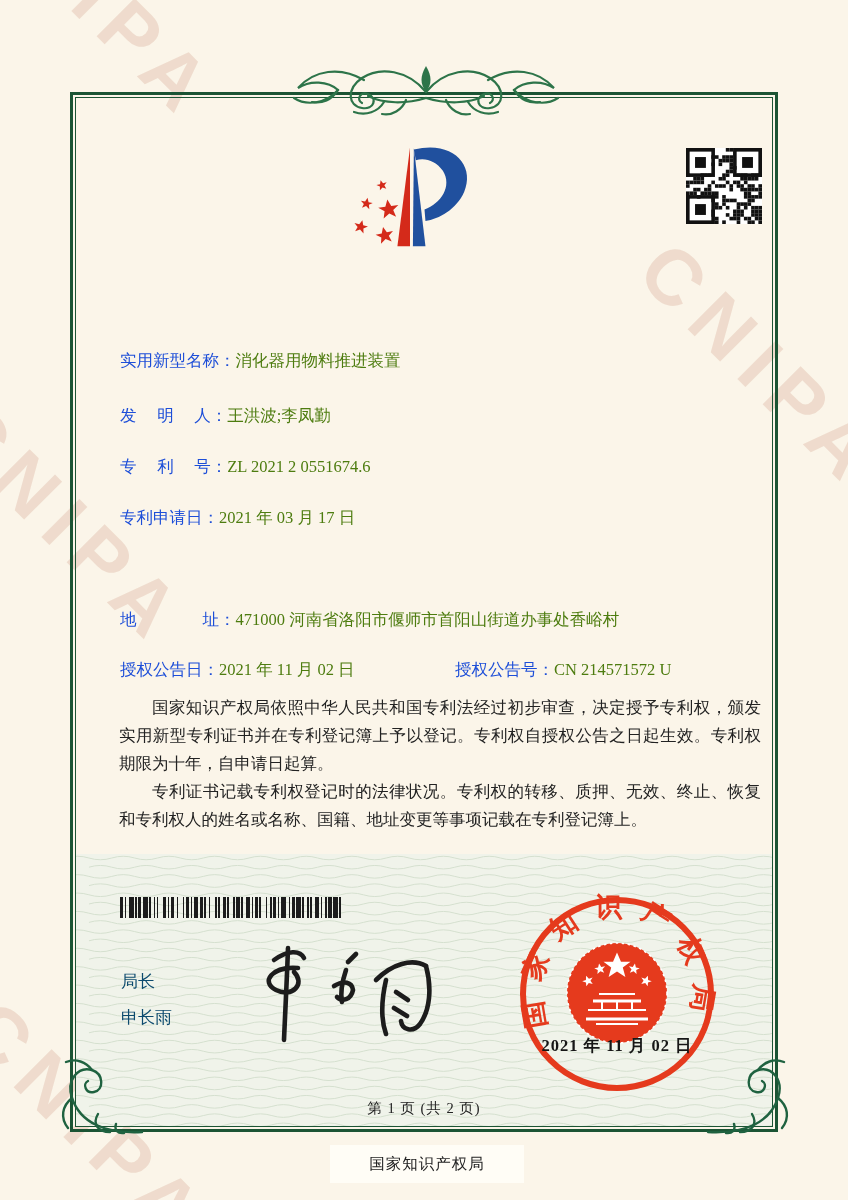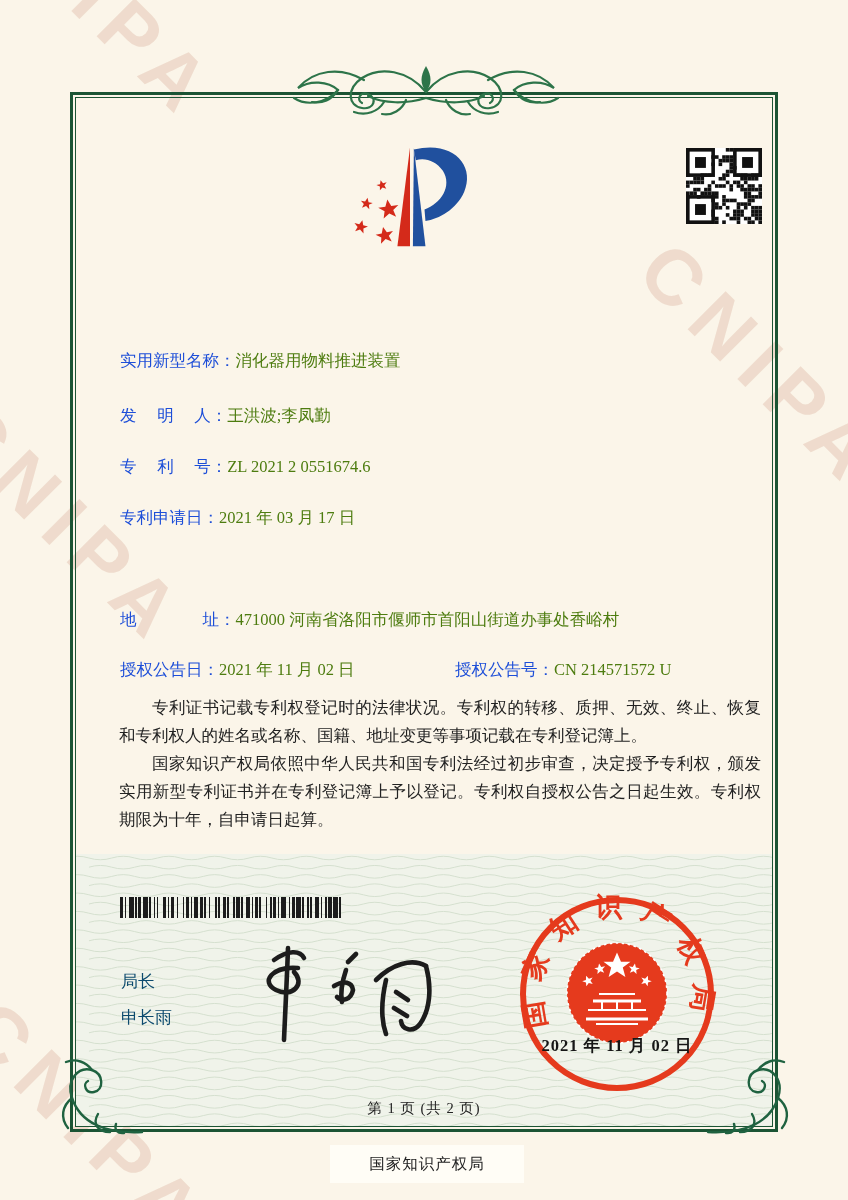--- a/index.html
+++ b/index.html
@@ -333,22 +333,22 @@
     <span class="lab">地　　　　址：</span><span class="val">471000 河南省洛阳市偃师市首阳山街道办事处香峪村</span>
   </div>
   <div class="field-row" style="top:659px;width:642px;">
     <span class="lab">授权公告日：</span><span class="val">2021 年 11 月 02 日</span>
     <span class="pair2">
       <span class="lab">授权公告号：</span><span class="val">CN 214571572 U</span>
     </span>
   </div>
 
   <div class="paras">
+    <p>国家知识产权局依照中华人民共和国专利法经过初步审查，决定授予专利权，颁发实用新型专利证书并在专利登记簿上予以登记。专利权自授权公告之日起生效。专利权期限为十年，自申请日起算。</p>
     <p>专利证书记载专利权登记时的法律状况。专利权的转移、质押、无效、终止、恢复和专利权人的姓名或名称、国籍、地址变更等事项记载在专利登记簿上。</p>
-    <p>国家知识产权局依照中华人民共和国专利法经过初步审查，决定授予专利权，颁发实用新型专利证书并在专利登记簿上予以登记。专利权自授权公告之日起生效。专利权期限为十年，自申请日起算。</p>
   </div>
 
   <div class="barcode" id="barcode">
       <div style="width: 3.1px; background: rgb(28, 28, 28);"></div>
       <div style="width: 1.55px; background: transparent;"></div>
       <div style="width: 1.55px; background: rgb(28, 28, 28);"></div>
       <div style="width: 3.1px; background: transparent;"></div>
       <div style="width: 4.65px; background: rgb(28, 28, 28);"></div>
       <div style="width: 1.55px; background: transparent;"></div>
       <div style="width: 1.55px; background: rgb(28, 28, 28);"></div>

